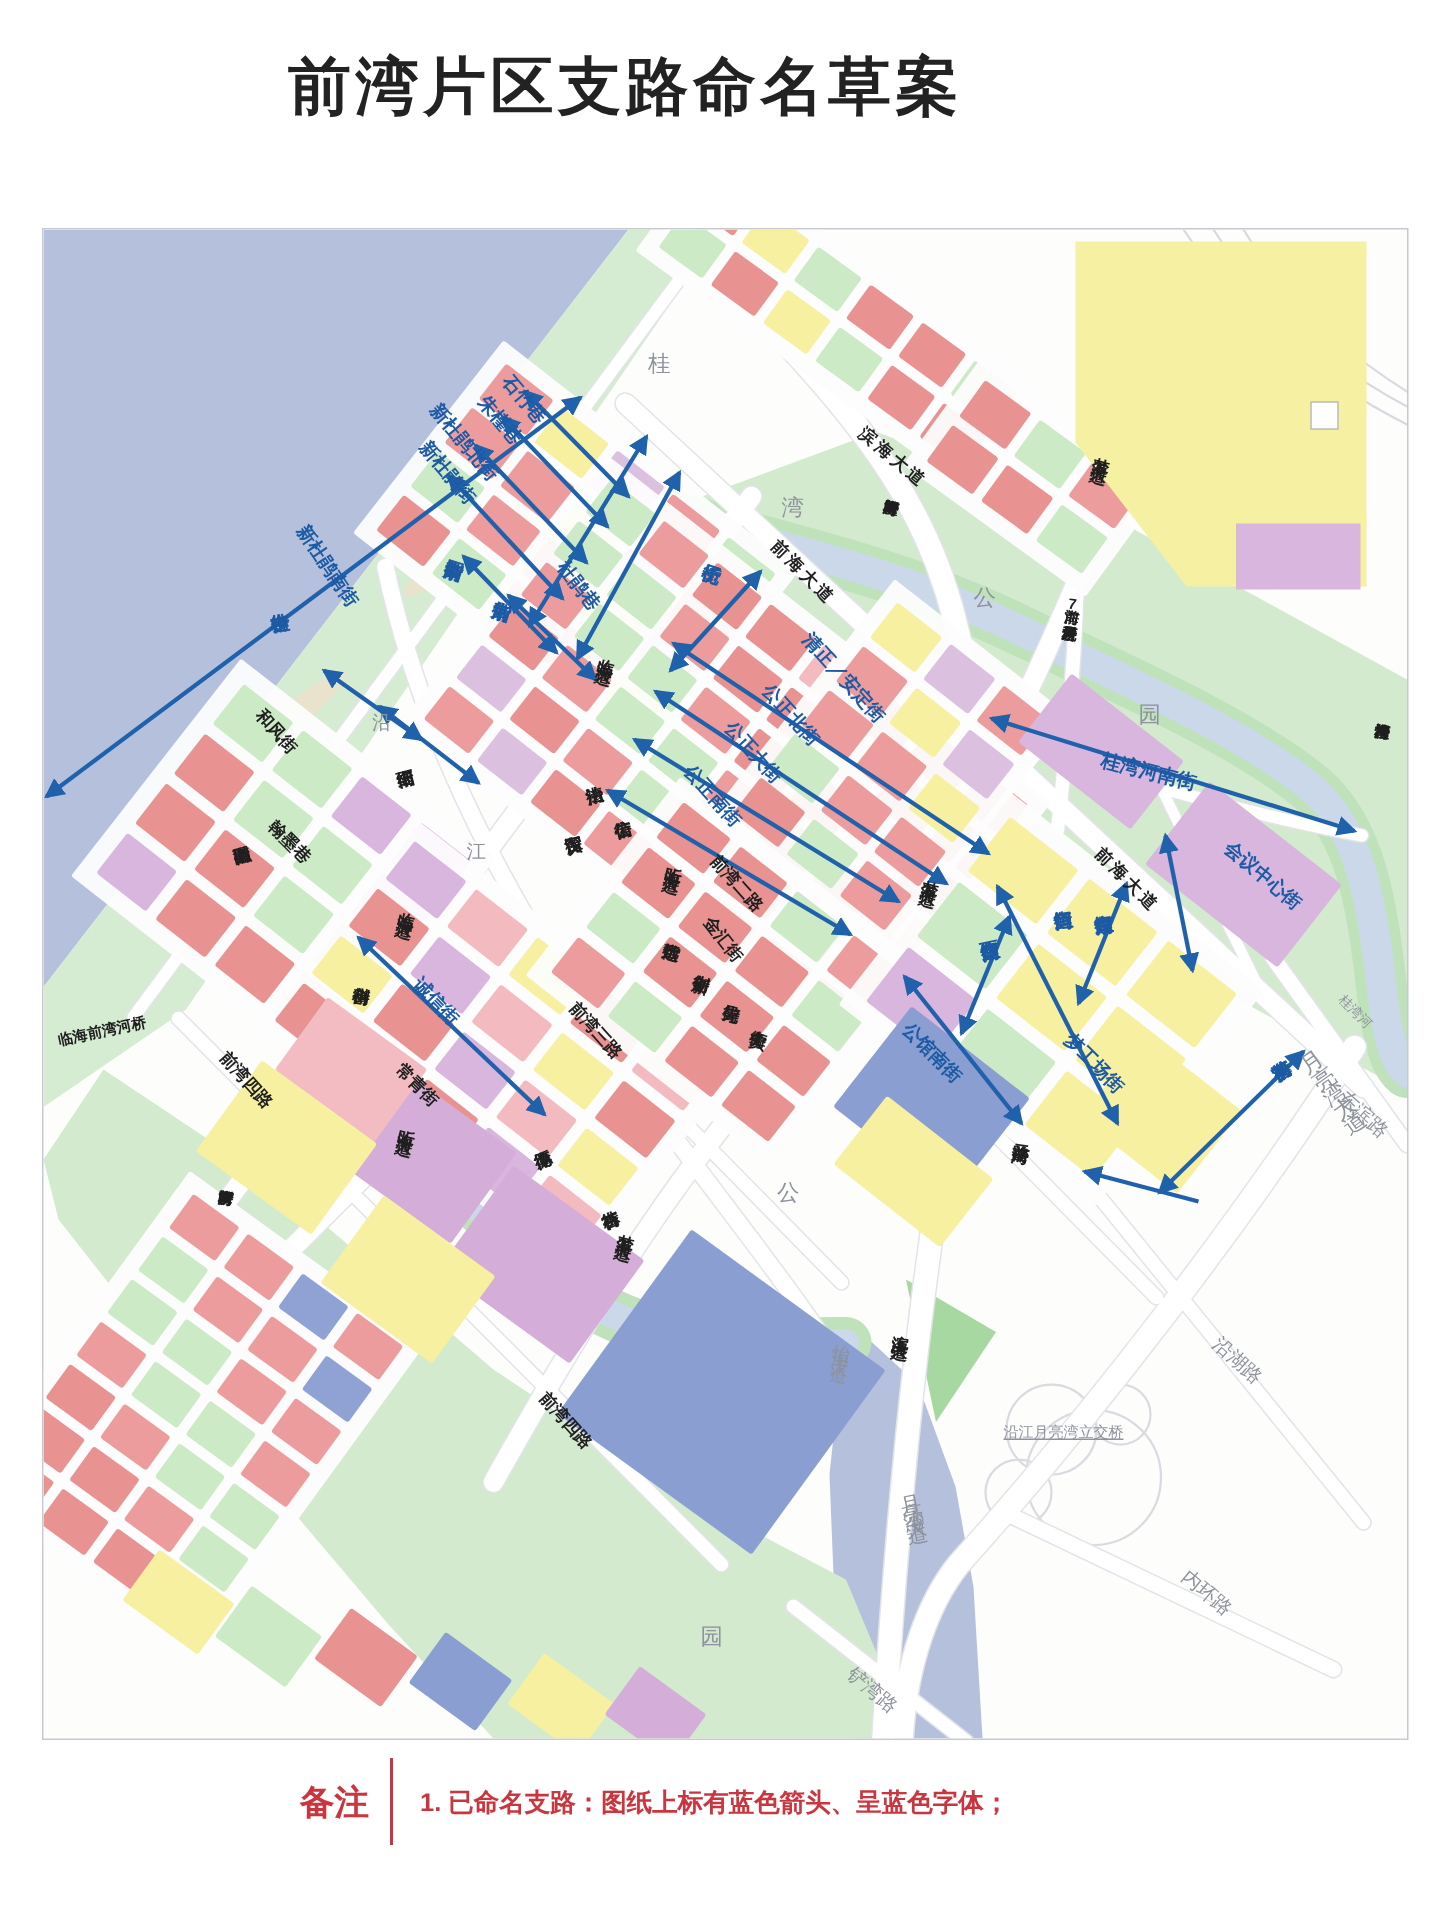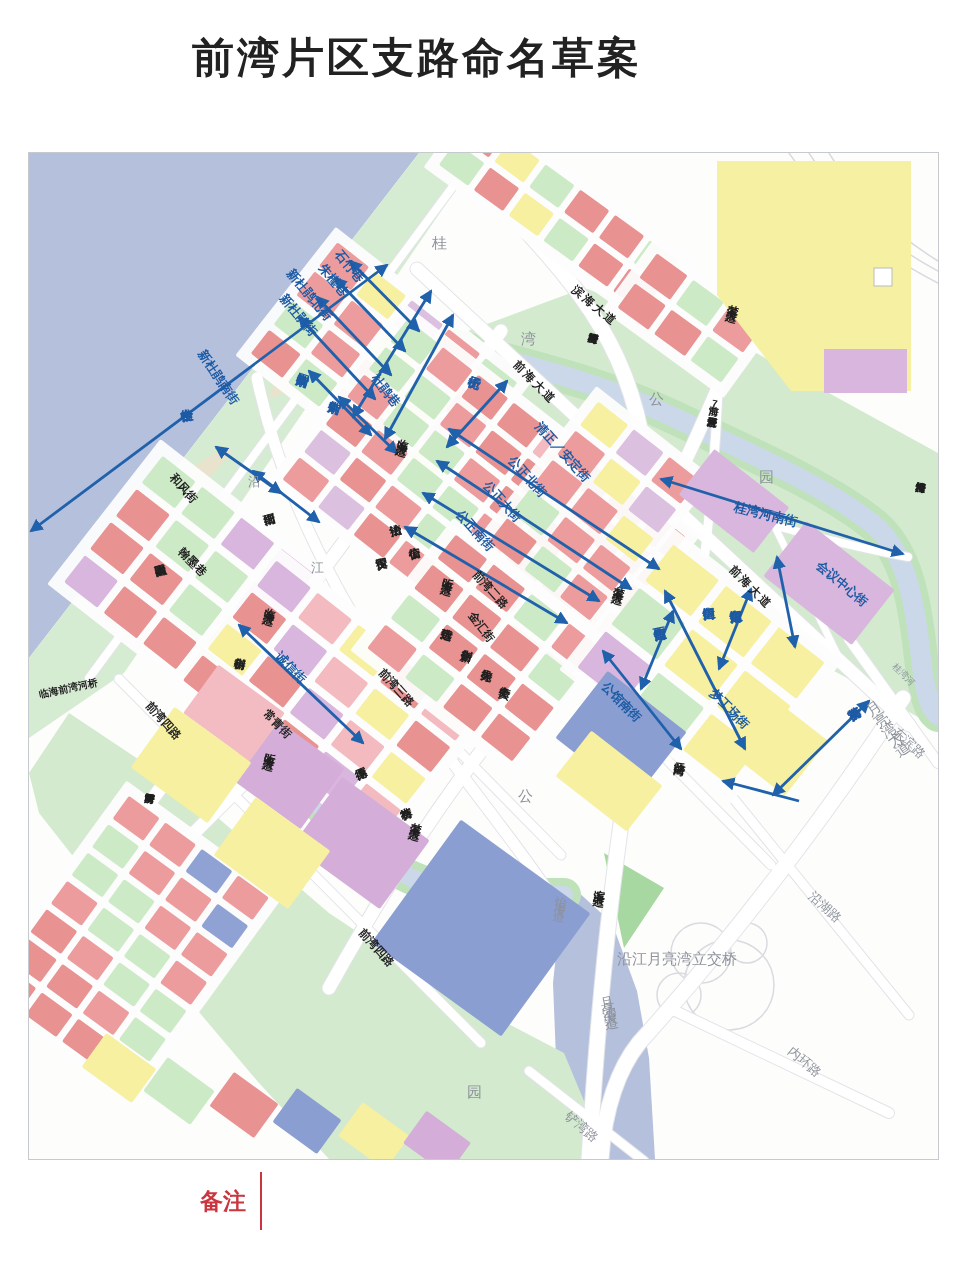--- a/index.html
+++ b/index.html
@@ -408,23 +408,24 @@
       <div class="lbl e" style="left: 438px; top: 931px; font-size: 15px;">园</div>
       <div class="lbl e" style="left: 219px; top: 322px; font-size: 13px;">沿</div>
       <div class="lbl e" style="left: 282px; top: 408px; font-size: 13px;">江</div>
       <div class="lbl e v" style="left: 827px; top: 540px; font-size: 15px; letter-spacing: 0.8em; transform: rotate(-35deg);">月亮湾大道</div>
       <div class="lbl e v" style="left: 568px; top: 833px; font-size: 14px; letter-spacing: 0.35em; transform: rotate(-12deg);">月亮湾大道</div>
       <div class="lbl e" style="left: 870px; top: 572px; font-size: 13px; transform: rotate(42deg);">东滨路</div>
       <div class="lbl e" style="left: 786px; top: 736px; font-size: 13px; transform: rotate(42deg);">沿湖路</div>
       <div class="lbl e" style="left: 765px; top: 891px; font-size: 13px; transform: rotate(40deg);">内环路</div>
       <div class="lbl e" style="left: 542px; top: 956px; font-size: 13px; transform: rotate(40deg);">铲湾路</div>
       <div class="lbl e v" style="left: 528px; top: 734px; font-size: 12px; letter-spacing: 0.4em; transform: rotate(8deg);">怡海大道</div>
-      <div class="lbl e" style="left: 588px; top: 798px; font-size: 15px;">沿江月亮湾立交桥</div>
+      <div class="lbl e" style="left: 640px; top: 798px; font-size: 10px; text-decoration: underline;">沿江月亮湾立交桥</div>
       <div class="lbl e" style="left: 868px; top: 509px; font-size: 9px; transform: rotate(45deg);">桂湾河</div>
     </div>
 </div>
 
 <div class="notes">
   <div class="notes-label">备注</div>
   <div class="notes-divider"></div>
   <div class="notes-items">
+    <div class="note-item">1. 已命名支路：图纸上标有蓝色箭头、呈蓝色字体；</div>
   </div>
 </div>
 
 </body></html>

